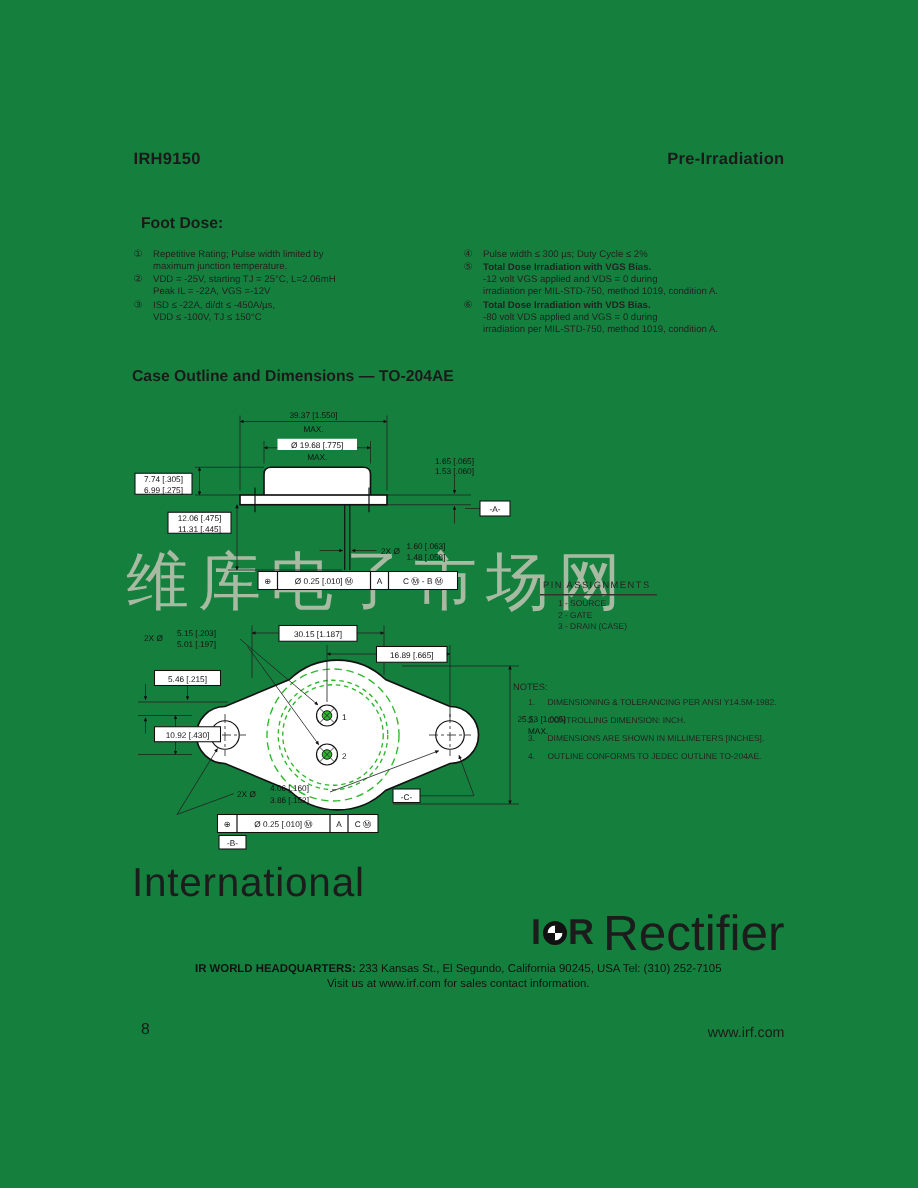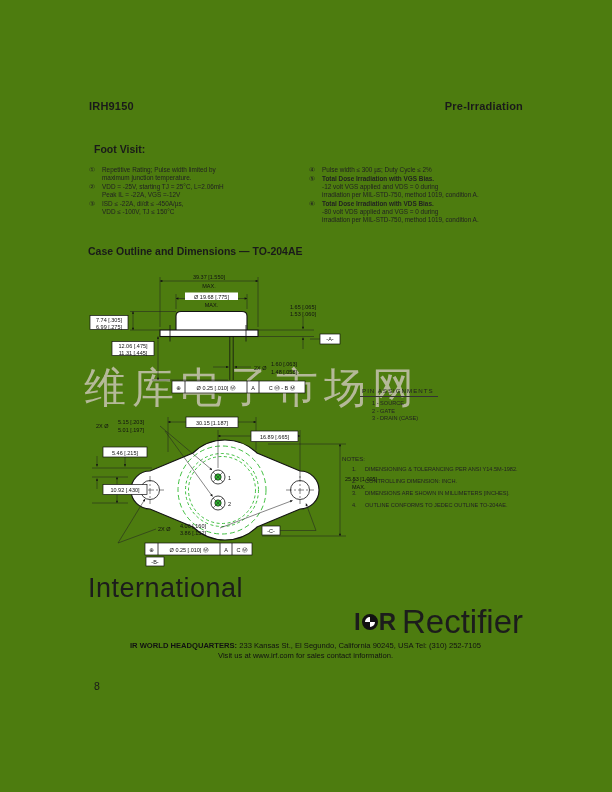--- a/index.html
+++ b/index.html
@@ -1,16 +1,16 @@
 <!DOCTYPE html>
 <html><head>
 <meta charset="utf-8">
 <style>
   html,body{margin:0;padding:0;background:#fff;}
-  .page{position:relative;width:612px;height:792px;background:#4d7c0f;overflow:hidden;
+  .page{position:relative;width:612px;height:792px;background:#15803d;overflow:hidden;
         font-family:"Liberation Sans",sans-serif;color:#1a1a1a;}
   .abs{position:absolute;}
   
   .hdr{top:100px;left:89px;width:434px;display:flex;justify-content:space-between;
        font-size:11px;font-weight:bold;letter-spacing:.2px;}
   .fn-title{top:143px;left:94px;font-size:10.5px;font-weight:bold;}
   .sec-title{top:245px;left:88px;font-size:10.5px;font-weight:bold;}
   
   .fncol{top:166px;font-size:6.4px;line-height:8px;color:#222;}
   .fncol .item{position:relative;padding-left:13px;margin-bottom:1px;}
@@ -53,21 +53,21 @@
 </head>
 <body>
 
 <div class="page">
 
   <div class="abs hdr">
     <span>IRH9150</span>
     <span>Pre-Irradiation</span>
   </div>
 
-  <div class="abs fn-title">Foot Visit:</div>
+  <div class="abs fn-title">Foot Dose:</div>
 
   <div class="abs fncol" style="left:89px;width:212px;">
     <div class="item">
       <span class="num">①</span>
       <div>Repetitive Rating; Pulse width limited by</div>
       <div>maximum junction temperature.</div>
     </div>
     <div class="item">
       <span class="num">②</span>
       <div>VDD = -25V, starting TJ = 25°C, L=2.06mH</div>
@@ -312,14 +312,15 @@
       <span class="rect-word">Rectifier</span>
     </div>
   </div>
 
   <div class="abs footer">
     <div><span class="b">IR WORLD HEADQUARTERS:</span><span> 233 Kansas St., El Segundo, California 90245, USA Tel: (310) 252-7105</span></div>
     <div>Visit us at www.irf.com for sales contact information.</div>
   </div>
 
   <div class="abs pageno">8</div>
+  <div class="abs site">www.irf.com</div>
 
 </div>
 
 </body></html>

